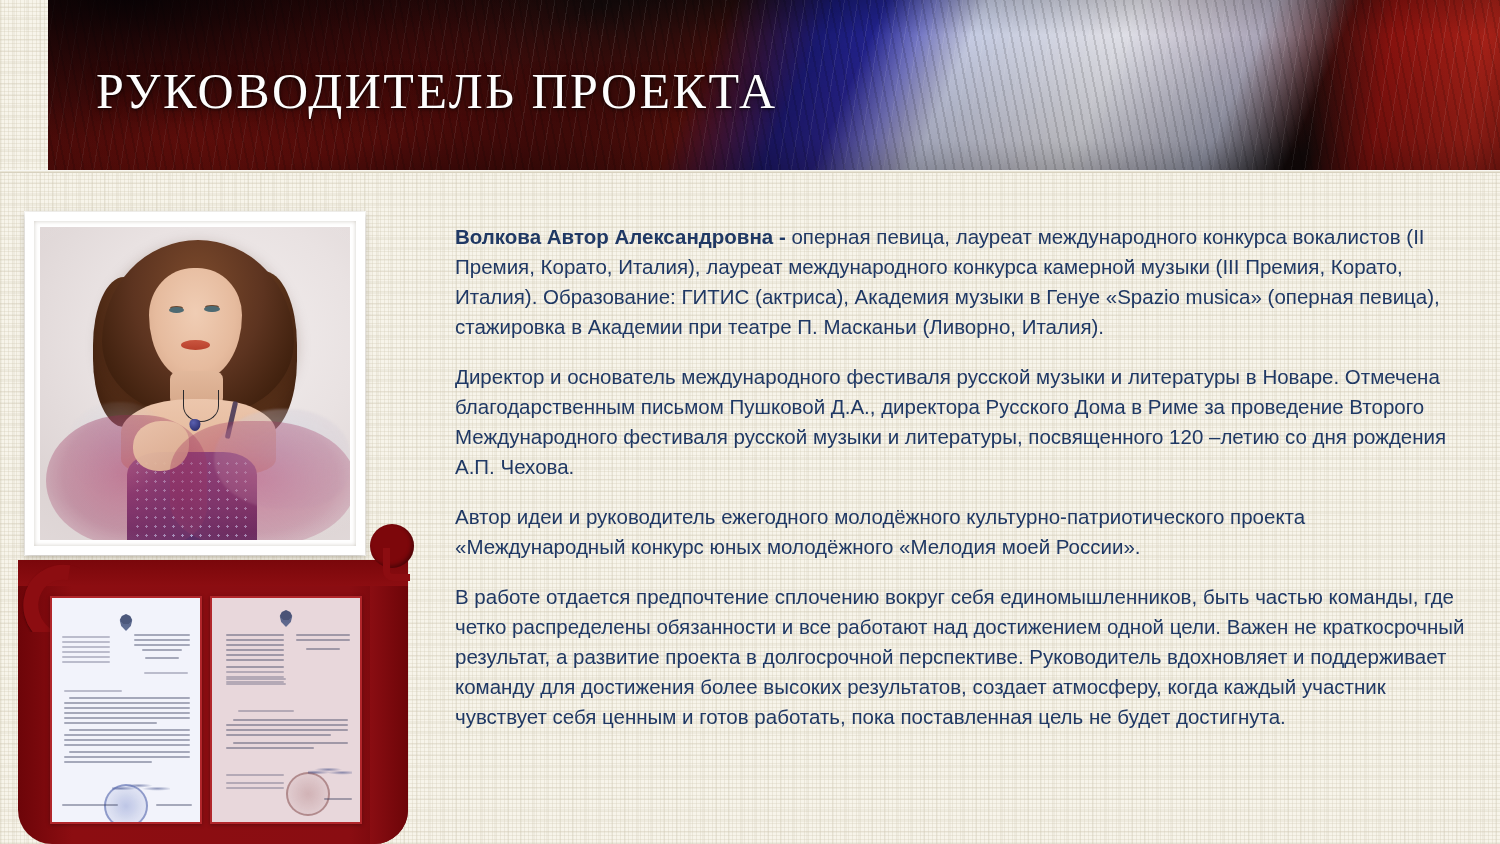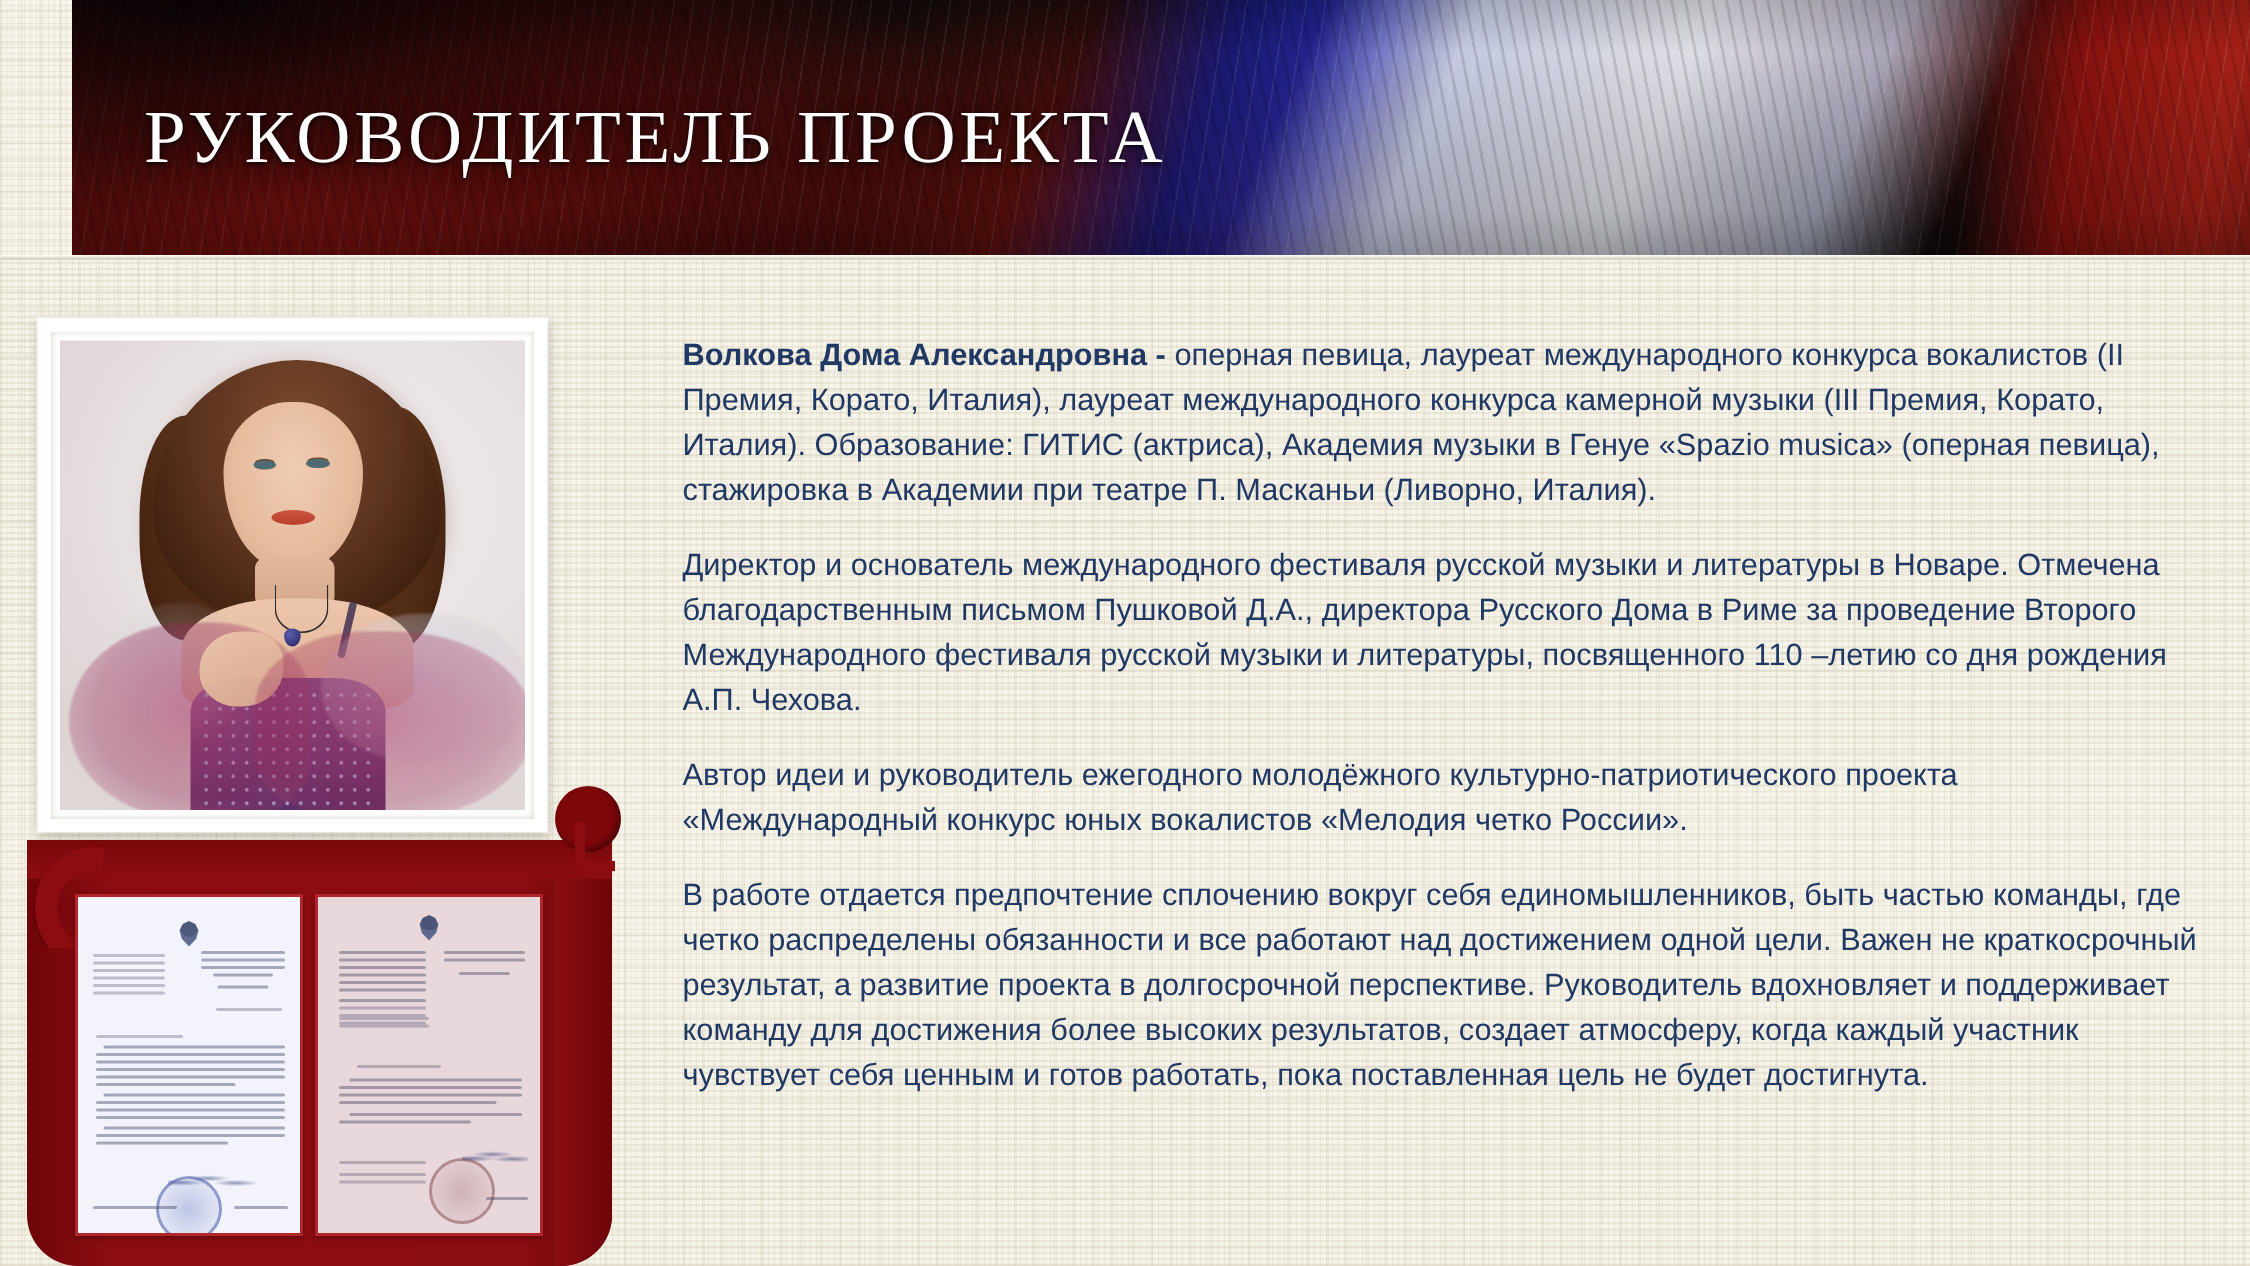--- a/index.html
+++ b/index.html
@@ -396,19 +396,19 @@
       </div>
       <div class="seal r" style="left:74px;top:174px;"></div>
       <div class="sig" style="left:96px;top:166px;width:44px;"></div>
       <div class="doc-lines" style="left:112px;width:28px;top:200px;">
         <div class="tl"></div>
       </div>
     </div>
   </div>
 
   <div class="body-col">
-    <p class="para"><b>Волкова Дома Александровна - </b><span>оперная певица, лауреат международного конкурса вокалистов (II Премия, Корато, Италия), лауреат международного конкурса камерной музыки (III Премия, Корато, Италия). Образование: ГИТИС (актриса), Академия музыки в Генуе «Spazio musica» (оперная певица), стажировка в Академии при театре П. Масканьи (Ливорно, Италия).</span></p>
-    <p class="para">Директор и основатель международного фестиваля русской музыки и литературы в Новаре. Отмечена благодарственным письмом Пушковой Д.А., директора  Русского Дома в Риме за проведение Второго Международного фестиваля русской музыки и литературы, посвященного 110 –летию со дня рождения А.П. Чехова.</p>
-    <p class="para">Автор идеи и руководитель  ежегодного молодёжного культурно-патриотического проекта «Международный конкурс юных вокалистов «Мелодия четко России».</p>
+    <p class="para"><b>Волкова Автор Александровна - </b><span>оперная певица, лауреат международного конкурса вокалистов (II Премия, Корато, Италия), лауреат международного конкурса камерной музыки (III Премия, Корато, Италия). Образование: ГИТИС (актриса), Академия музыки в Генуе «Spazio musica» (оперная певица), стажировка в Академии при театре П. Масканьи (Ливорно, Италия).</span></p>
+    <p class="para">Директор и основатель международного фестиваля русской музыки и литературы в Новаре. Отмечена благодарственным письмом Пушковой Д.А., директора  Русского Дома в Риме за проведение Второго Международного фестиваля русской музыки и литературы, посвященного 120 –летию со дня рождения А.П. Чехова.</p>
+    <p class="para">Автор идеи и руководитель  ежегодного молодёжного культурно-патриотического проекта «Международный конкурс юных молодёжного «Мелодия моей России».</p>
     <p class="para">В работе отдается предпочтение сплочению вокруг себя единомышленников, быть частью команды, где четко распределены обязанности и все работают над достижением одной цели. Важен не краткосрочный результат, а развитие проекта в долгосрочной перспективе. Руководитель вдохновляет и поддерживает команду для достижения более высоких результатов, создает атмосферу, когда каждый участник чувствует себя ценным и готов работать, пока поставленная цель не будет достигнута.</p>
   </div>
 
 </div>
 
 </body></html>

